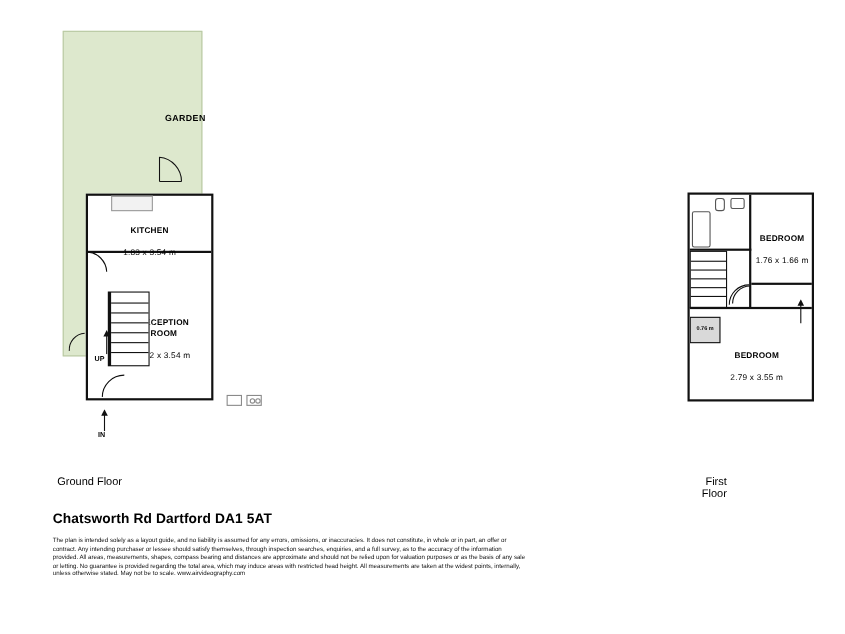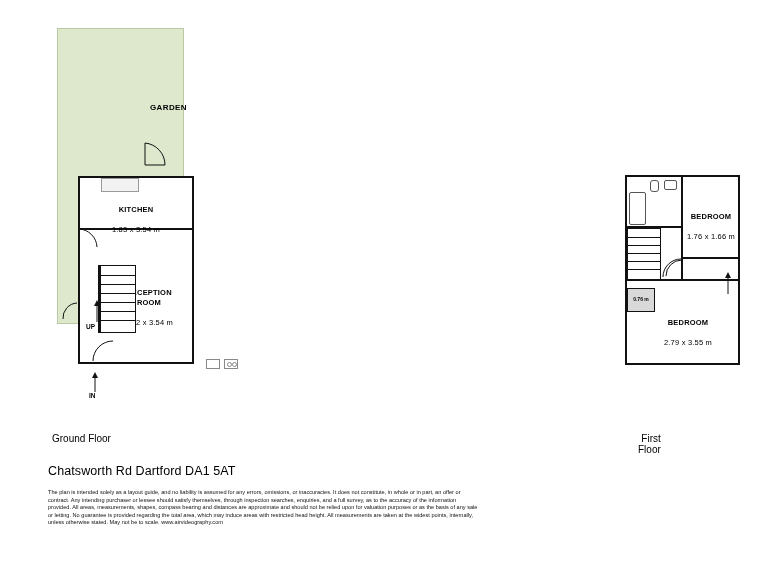--- a/index.html
+++ b/index.html
@@ -257,21 +257,21 @@
   }
 
   
   #outbuilding { position: absolute; left: 560px; top: 0; width: 180px; height: 420px; }
 
   
   #address {
     position: absolute;
     left: 48px; top: 464px;
     font-size: 12.5px;
-    font-weight: normal;
+    font-weight: bold;
     letter-spacing: 0.1px;
   }
   #disclaimer {
     position: absolute;
     left: 48px; top: 489px;
     width: 430px;
     font-size: 5.6px;
     line-height: 7.6px;
     color: #111111;
     white-space: pre-line;

